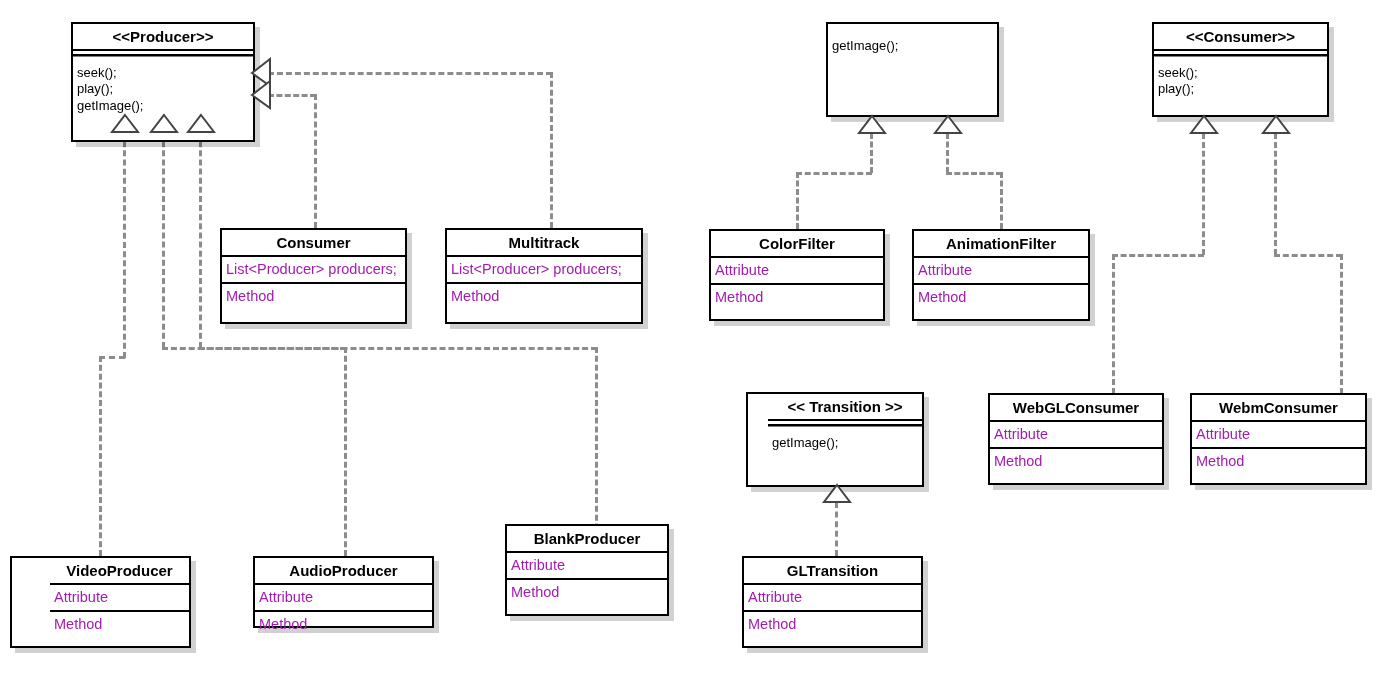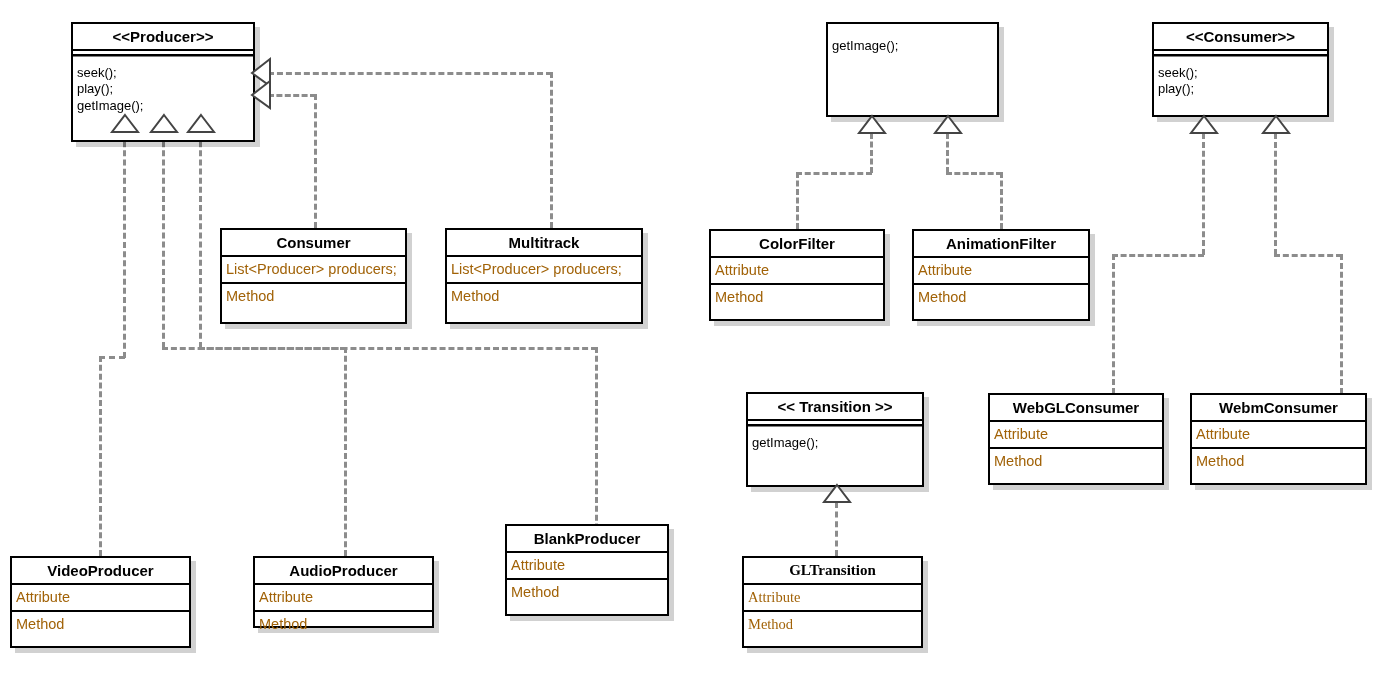--- a/index.html
+++ b/index.html
@@ -44,21 +44,21 @@
     border-bottom: 2.5px solid #000000;
     box-shadow: 0 3px 0 0 #ffffff, 0 5.5px 0 0 #000000;
   }
   .uml-row {
     box-sizing: border-box;
     font-size: 14.5px;
     line-height: 1;
     padding: 5px 3px 5px 4px;
     white-space: nowrap;
     overflow: hidden;
-    color: #a16207;
+    color: #a21caf;
   }
   .uml-row.sep {
     border-bottom: 2.5px solid #000000;
   }
   .uml-row.grow {
     border-bottom: none;
   }
   .uml-body {
     box-sizing: border-box;
     font-size: 13px;
@@ -196,54 +196,54 @@
     <div class="uml-row sep">Attribute</div>
     <div class="uml-row grow">Method</div>
   </div>
 
   <div class="uml-box" style="left:912px; top:229px; width:178px; height:92px;">
     <div class="uml-title">AnimationFilter</div>
     <div class="uml-row sep">Attribute</div>
     <div class="uml-row grow">Method</div>
   </div>
 
-  <div class="uml-box iface" style="left:746px; top:392px; width:178px; height:95px;">
+  <div class="uml-box iface" style="left:746px; top:392px; width:178px; height:95px;padding-left:20px;">
     <div class="uml-title">&lt;&lt; Transition &gt;&gt;</div>
     <div class="uml-body">getImage();</div>
   </div>
 
   <div class="uml-box" style="left:988px; top:393px; width:176px; height:92px;">
     <div class="uml-title">WebGLConsumer</div>
     <div class="uml-row sep">Attribute</div>
     <div class="uml-row grow">Method</div>
   </div>
 
   <div class="uml-box" style="left:1190px; top:393px; width:177px; height:92px;">
     <div class="uml-title">WebmConsumer</div>
     <div class="uml-row sep">Attribute</div>
     <div class="uml-row grow">Method</div>
   </div>
 
-  <div class="uml-box" style="left:10px; top:556px; width:181px; height:92px;">
+  <div class="uml-box" style="left:10px; top:556px; width:181px; height:92px;padding-left:38px;">
     <div class="uml-title">VideoProducer</div>
     <div class="uml-row sep">Attribute</div>
     <div class="uml-row grow">Method</div>
   </div>
 
   <div class="uml-box" style="left:253px; top:556px; width:181px; height:72px;">
     <div class="uml-title">AudioProducer</div>
     <div class="uml-row sep">Attribute</div>
     <div class="uml-row grow">Method</div>
   </div>
 
   <div class="uml-box" style="left:505px; top:524px; width:164px; height:92px;">
     <div class="uml-title">BlankProducer</div>
     <div class="uml-row sep">Attribute</div>
     <div class="uml-row grow">Method</div>
   </div>
 
-  <div class="uml-box" style="left:742px; top:556px; width:181px; height:92px;font-family:Liberation Serif, serif;">
+  <div class="uml-box" style="left:742px; top:556px; width:181px; height:92px;">
     <div class="uml-title">GLTransition</div>
     <div class="uml-row sep">Attribute</div>
     <div class="uml-row grow">Method</div>
   </div>
 
 </div>
 
 </body></html>

